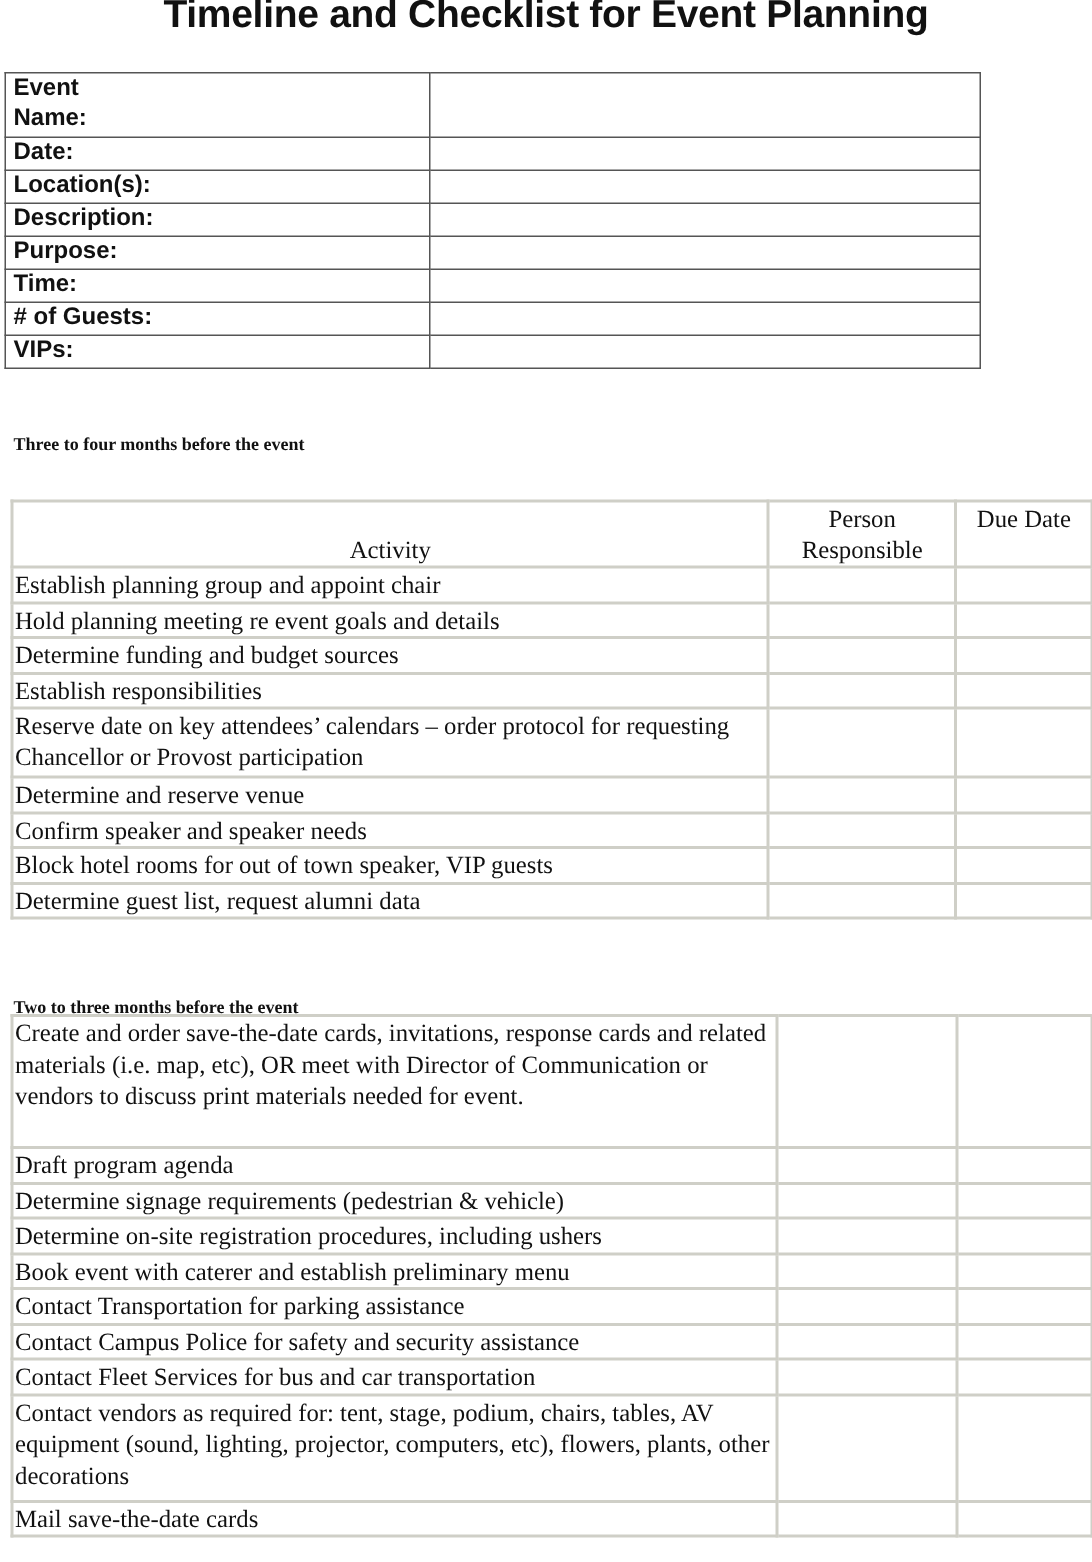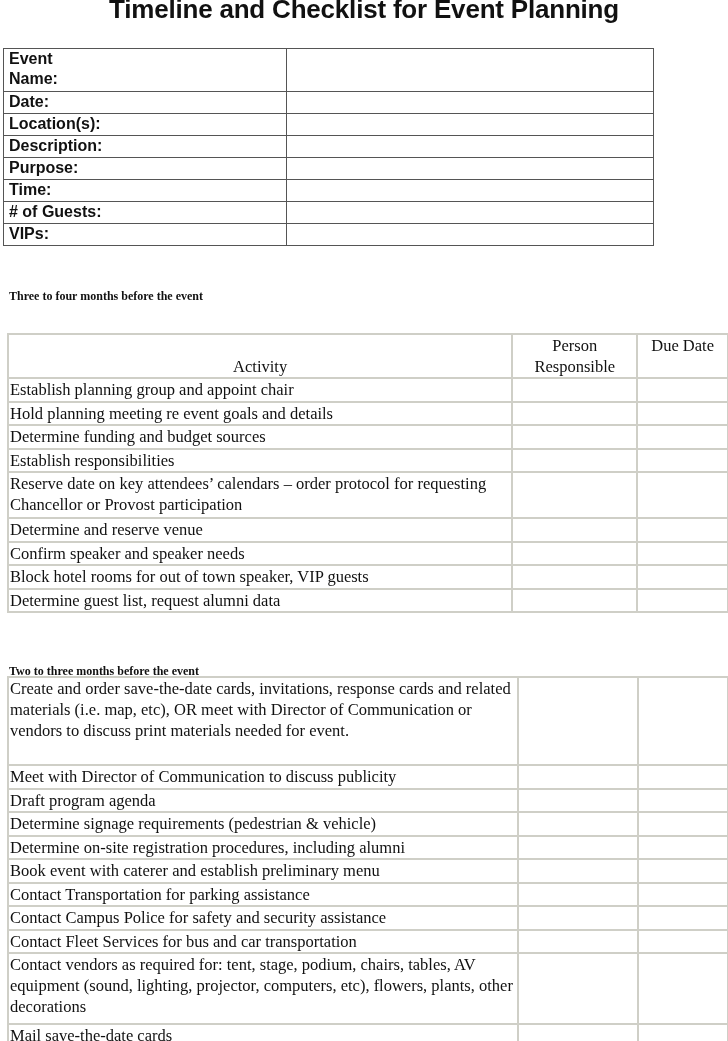--- a/index.html
+++ b/index.html
@@ -146,36 +146,31 @@
       <col class="c2">
       <col class="c3">
     </colgroup>
   <tbody>
       <tr class="four">
     <td class="act">Create and order save-the-date cards, invitations, response cards and related materials (i.e. map, etc), OR meet with Director of Communication or vendors to discuss print materials needed for event.</td>
     <td></td>
     <td></td>
   </tr>
   <tr>
-    <td class="act">Meet with Director of Communication to discuss publicity</td>
-    <td></td>
-    <td></td>
-  </tr>
-  <tr>
     <td class="act">Draft program agenda</td>
     <td></td>
     <td></td>
   </tr>
   <tr>
     <td class="act">Determine signage requirements (pedestrian &amp; vehicle)</td>
     <td></td>
     <td></td>
   </tr>
   <tr>
-    <td class="act">Determine on-site registration procedures, including alumni</td>
+    <td class="act">Determine on-site registration procedures, including ushers</td>
     <td></td>
     <td></td>
   </tr>
   <tr>
     <td class="act">Book event with caterer and establish preliminary menu</td>
     <td></td>
     <td></td>
   </tr>
   <tr>
     <td class="act">Contact Transportation for parking assistance</td>

